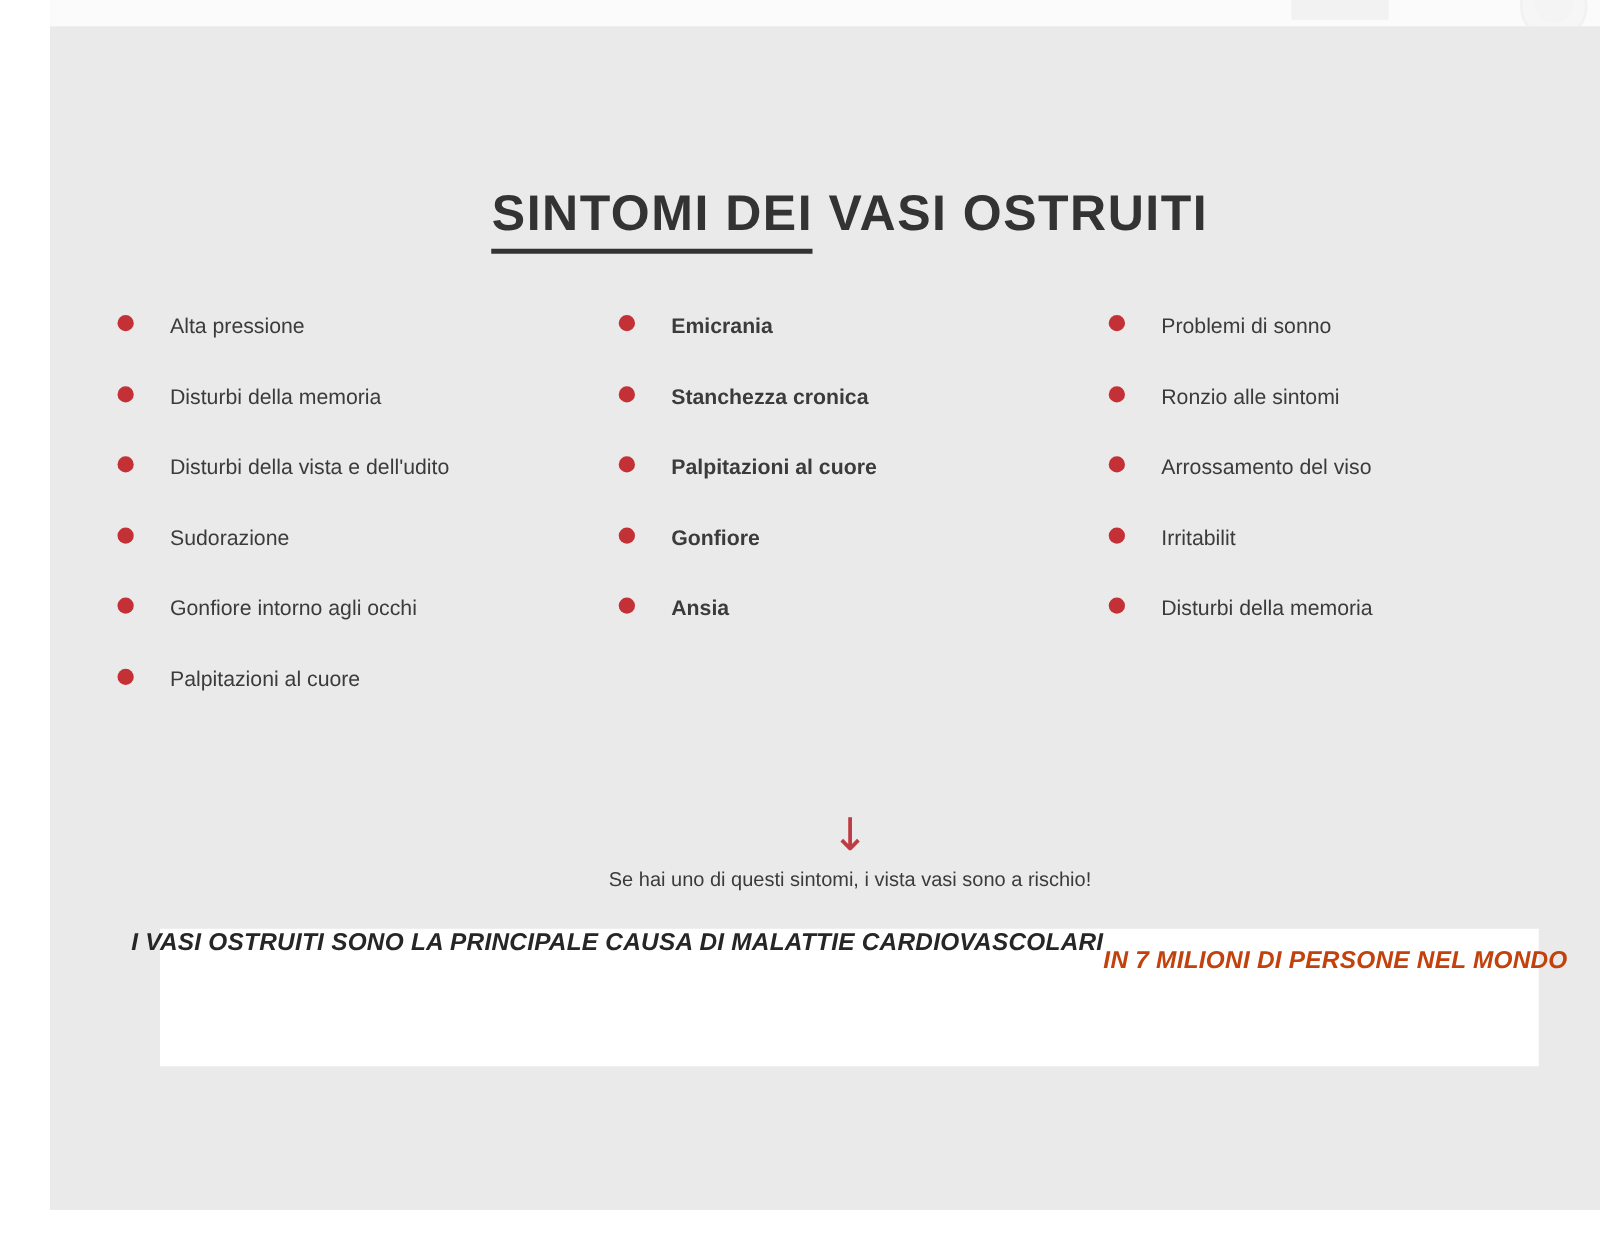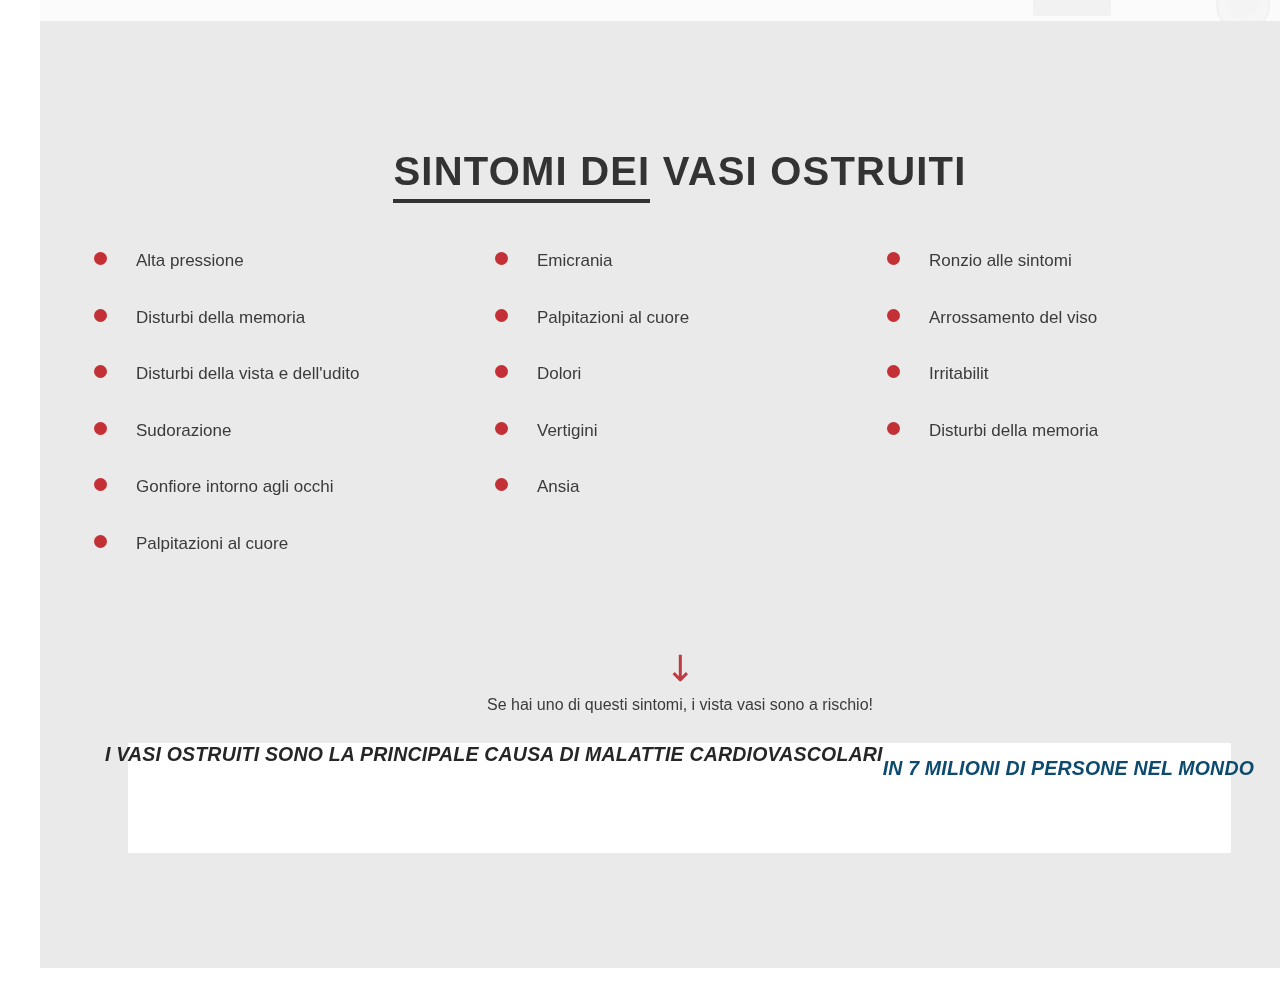--- a/index.html
+++ b/index.html
@@ -82,21 +82,21 @@
   .columns {
     position: absolute;
     top: 231px; left: 0;
     width: 1280px;
     display: flex;
   }
   .col {
     width: 396px;
     padding-left: 54px;
   }
-  .col:nth-child(2) { padding-left: 59px; }
+  .col:nth-child(2) { padding-left: 59px; font-weight: bold; }
   .col:nth-child(3) { padding-left: 55px; }
 
   .item {
     display: flex;
     align-items: flex-start;
     height: 56.5px;
   }
   .dot {
     flex: 0 0 auto;
     width: 13px;
@@ -151,21 +151,21 @@
     font-weight: 700;
     letter-spacing: 0.2px;
     color: #262626;
     white-space: nowrap;
   }
   .callout-line2 {
     margin-top: 14px;
     font-size: 19.5px;
     font-weight: 700;
     letter-spacing: 0.2px;
-    color: #0c4a6e;
+    color: #c2410c;
     white-space: nowrap;
   }
 </style>
 </head>
 <body>
 
 <div class="page">
 
   <div class="top-strip">
     <div class="ghost-block"></div>
@@ -208,37 +208,41 @@
         </div>
       </div>
 
       <div class="col">
         <div class="item">
           <span class="dot"></span>
           <span class="item-label">Emicrania</span>
         </div>
         <div class="item">
           <span class="dot"></span>
+          <span class="item-label">Stanchezza cronica</span>
+        </div>
+        <div class="item">
+          <span class="dot"></span>
           <span class="item-label">Palpitazioni al cuore</span>
         </div>
         <div class="item">
           <span class="dot"></span>
-          <span class="item-label">Dolori</span>
-        </div>
-        <div class="item">
-          <span class="dot"></span>
-          <span class="item-label">Vertigini</span>
+          <span class="item-label">Gonfiore</span>
         </div>
         <div class="item">
           <span class="dot"></span>
           <span class="item-label">Ansia</span>
         </div>
       </div>
 
       <div class="col">
+        <div class="item">
+          <span class="dot"></span>
+          <span class="item-label">Problemi di sonno</span>
+        </div>
         <div class="item">
           <span class="dot"></span>
           <span class="item-label">Ronzio alle sintomi</span>
         </div>
         <div class="item">
           <span class="dot"></span>
           <span class="item-label">Arrossamento del viso</span>
         </div>
         <div class="item">
           <span class="dot"></span>

